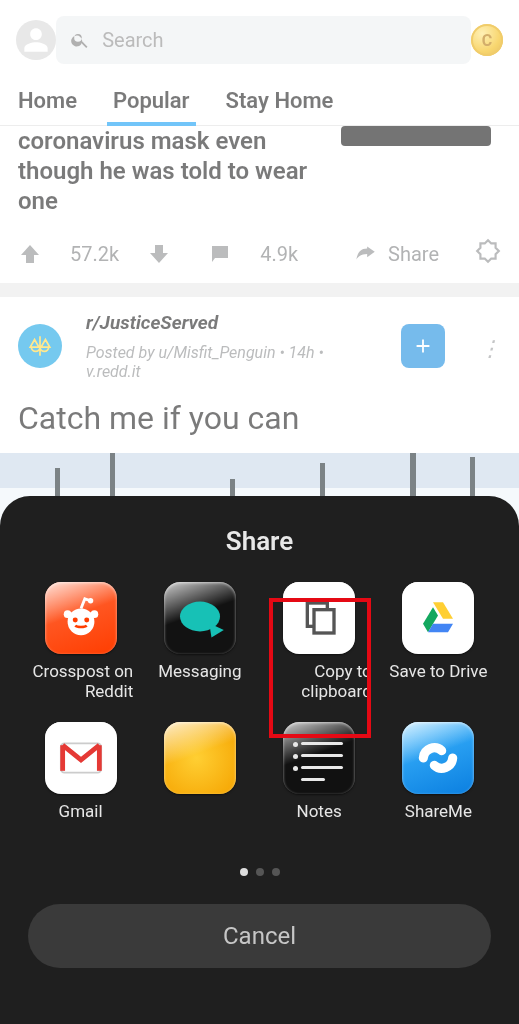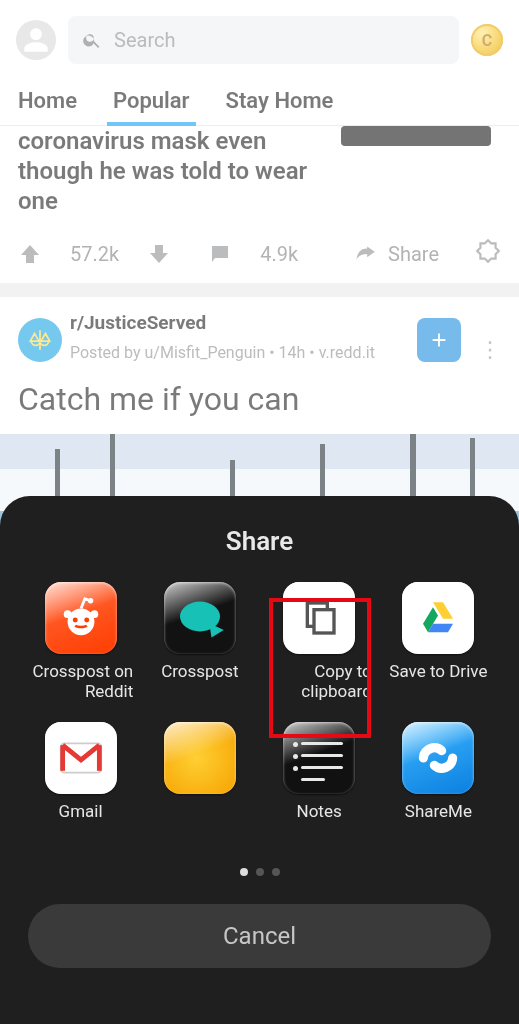--- a/index.html
+++ b/index.html
@@ -1,20 +1,20 @@
 <!DOCTYPE html>
 <html><head>
 <meta charset="utf-8">
 <style>
   * { box-sizing: border-box; margin: 0; padding: 0; font-family: -apple-system, BlinkMacSystemFont, "Segoe UI", Roboto, Helvetica, Arial, sans-serif; }
   html, body { width: 519px; height: 1024px; overflow: hidden; background: #f7f7f7; }
   .app { position: relative; width: 519px; height: 1024px; background: #fff; }
 
   
-  .header { display: flex; align-items: center; gap: 12px; padding: 16px 16px 10px 16px; }
+  .header { display: flex; align-items: center; padding: 16px 16px 10px 16px; }
   .avatar { width: 40px; height: 40px; border-radius: 50%; background: #d7d7d7; display:flex; align-items:center; justify-content:center; }
   .avatar svg { width: 28px; height: 28px; fill: #fff; }
   .search-box { flex: 1; display: flex; align-items: center; gap: 12px; background: #edeff1; border-radius: 8px; padding: 10px 14px; height: 48px;}
   .search-box svg { width: 22px; height: 22px; fill: #777; }
   .search-box input { border: none; background: transparent; font-size: 20px; color: #333; outline:none; width:100%; }
   .search-box input::placeholder { color: #8a8a8a; }
   .coin { width: 32px; height: 32px; border-radius: 50%; background: radial-gradient(circle at 35% 30%, #ffe680, #f2b705 60%, #c88a00); box-shadow: inset 0 0 0 2px #e6a800; display:flex;align-items:center;justify-content:center;font-weight:700;color:#b37400;font-size:16px; }
 
   
   .tabs { display: flex; gap: 36px; padding: 0 18px; border-bottom: 1px solid #e0e0e0; }
@@ -33,21 +33,21 @@
   .pa-group.comments { margin-left: auto; }
   .pa-spacer { flex:1; }
   .pa-share { display:flex; align-items:center; gap:10px; margin-left:54px;}
   .pa-share svg { width:26px;height:26px;fill:#8a8c8e;}
   .pa-award { margin-left:36px; }
   .pa-award svg { width:26px;height:26px;fill:#8a8c8e;}
 
   .gap { height: 14px; background: #e9e9e9; }
 
   .post2 { background: #fff; padding: 14px 18px 10px; }
-  .post2-header { display:flex; align-items:flex-end; gap: 8px; }
+  .post2-header { display:flex; align-items:center; gap: 24px; font-style: italic; }
   .sub-icon { width:44px; height:44px; border-radius:50%; background:#12a2e3; display:flex; align-items:center; justify-content:center; }
   .sub-icon svg { width:26px;height:26px;fill:#ffd83d;}
   .sub-meta { flex:1; }
   .sub-name { font-weight:700; font-size:19px; color:#1a1a1b; }
   .sub-byline { font-size:16px; color:#8a8c8e; margin-top:9px; }
   .join-btn { width:44px;height:44px;border-radius:8px;background:#148adf;display:flex;align-items:center;justify-content:center; }
   .join-btn svg{width:22px;height:22px;fill:#fff;}
   .more-dots { margin-left:10px; color:#9a9c9e; font-size:22px; padding-top:4px;}
   .post2-title { font-size:32px;font-weight:400;color:#1a1a1b; margin-top:18px; margin-bottom:6px;}
 
@@ -223,21 +223,21 @@
             </svg>
         </div>
         <div class="label">Crosspost on Reddit</div>
       </div>
 
       <div class="cell">
         <div class="tile t-msg">
           <div class="bubble"></div>
             <div class="tail"></div>
         </div>
-        <div class="label">Crosspost</div>
+        <div class="label">Messaging</div>
       </div>
 
       <div class="cell">
         <div class="tile t-copy">
           <svg viewBox="0 0 24 24">
               <rect x="5" y="3" width="12" height="14" fill="none" stroke="#555" stroke-width="2"></rect>
               <rect x="9" y="7" width="12" height="14" fill="#fff" stroke="#555" stroke-width="2"></rect>
             </svg>
         </div>
         <div class="label">Copy to clipboard</div>

